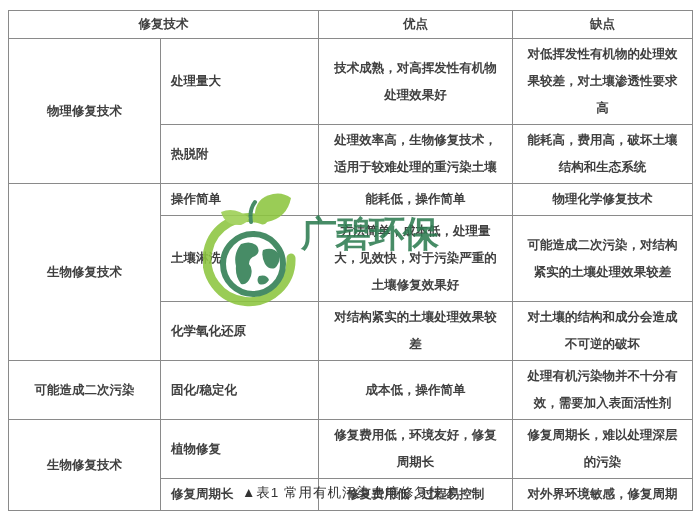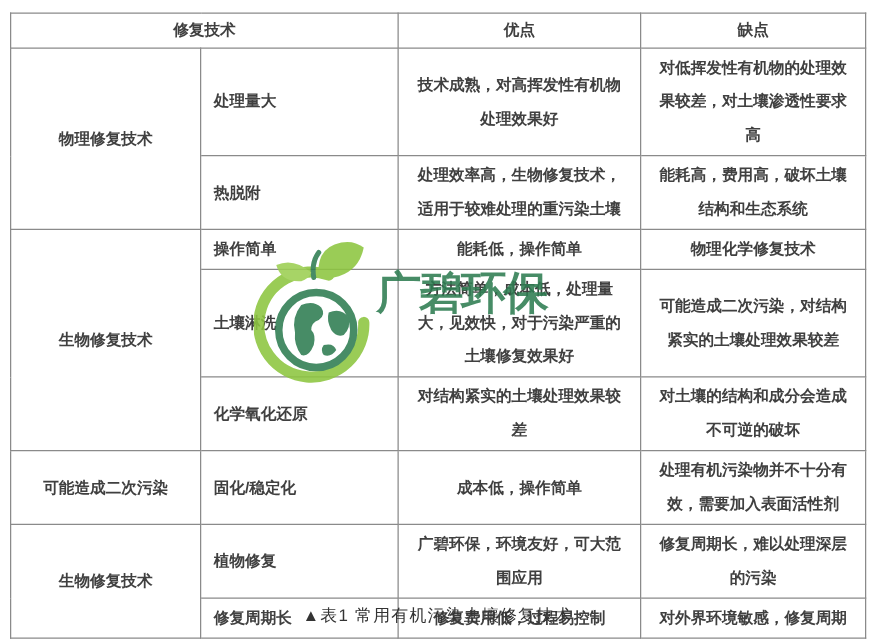--- a/index.html
+++ b/index.html
@@ -121,21 +121,21 @@
       </tr>
       <tr style="height:51px">
         <td class="cat">可能造成二次污染</td>
         <td class="tech">固化/稳定化</td>
         <td class="txt">成本低，操作简单</td>
         <td class="txt">处理有机污染物并不十分有效，需要加入表面活性剂</td>
       </tr>
       <tr style="height:57px">
         <td class="cat" rowspan="2">生物修复技术</td>
         <td class="tech">植物修复</td>
-        <td class="txt">广碧环保，环境友好，可大范围应用</td>
+        <td class="txt">修复费用低，环境友好，修复周期长</td>
         <td class="txt">修复周期长，难以处理深层的污染</td>
       </tr>
       <tr style="height:26px">
         <td class="tech">修复周期长</td>
         <td class="txt">修复费用低，过程易控制</td>
         <td class="txt">对外界环境敏感，修复周期</td>
       </tr>
     </tbody>
   </table>
 

